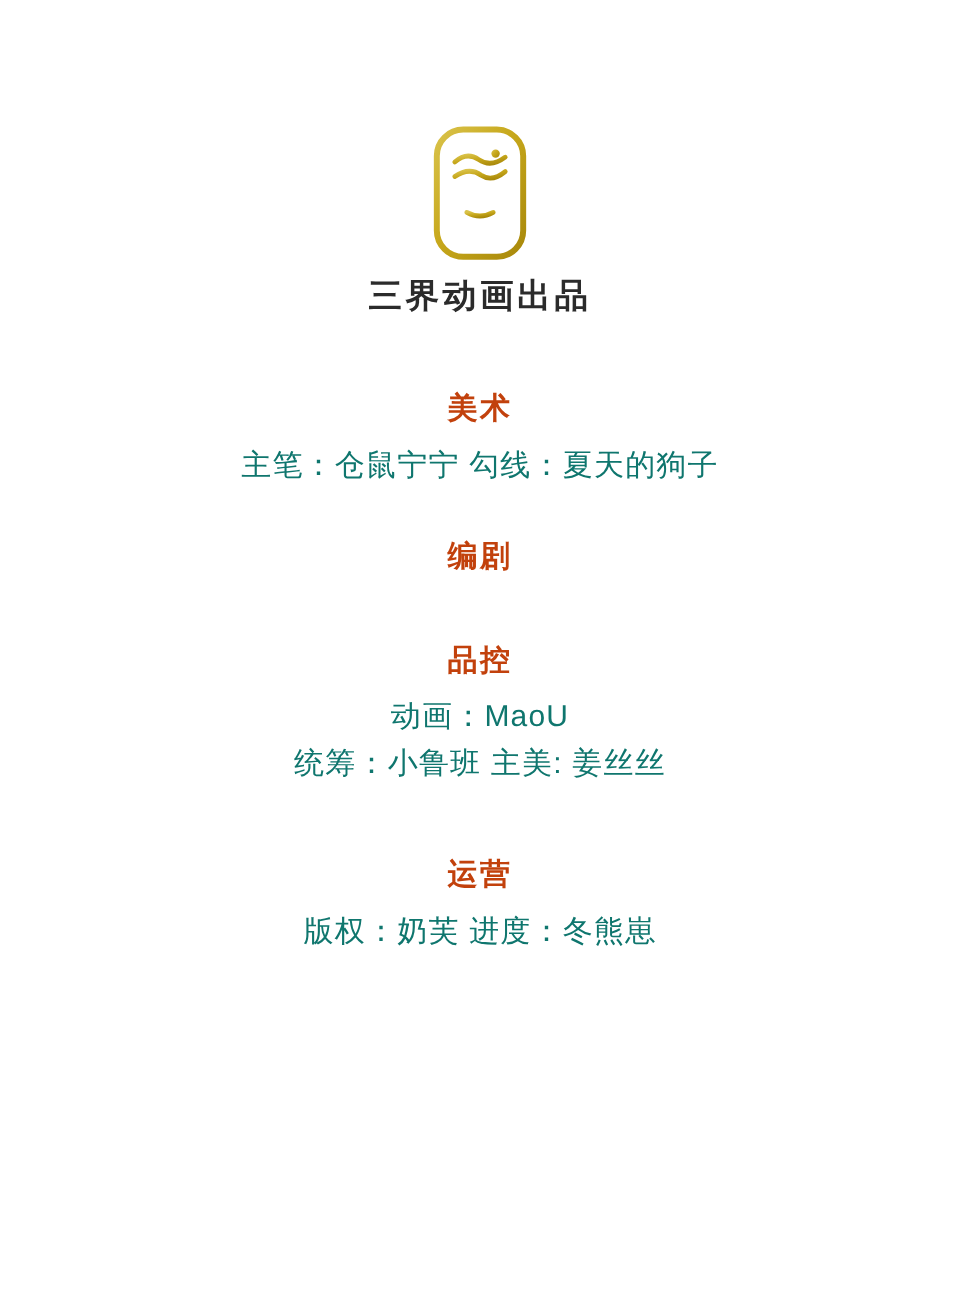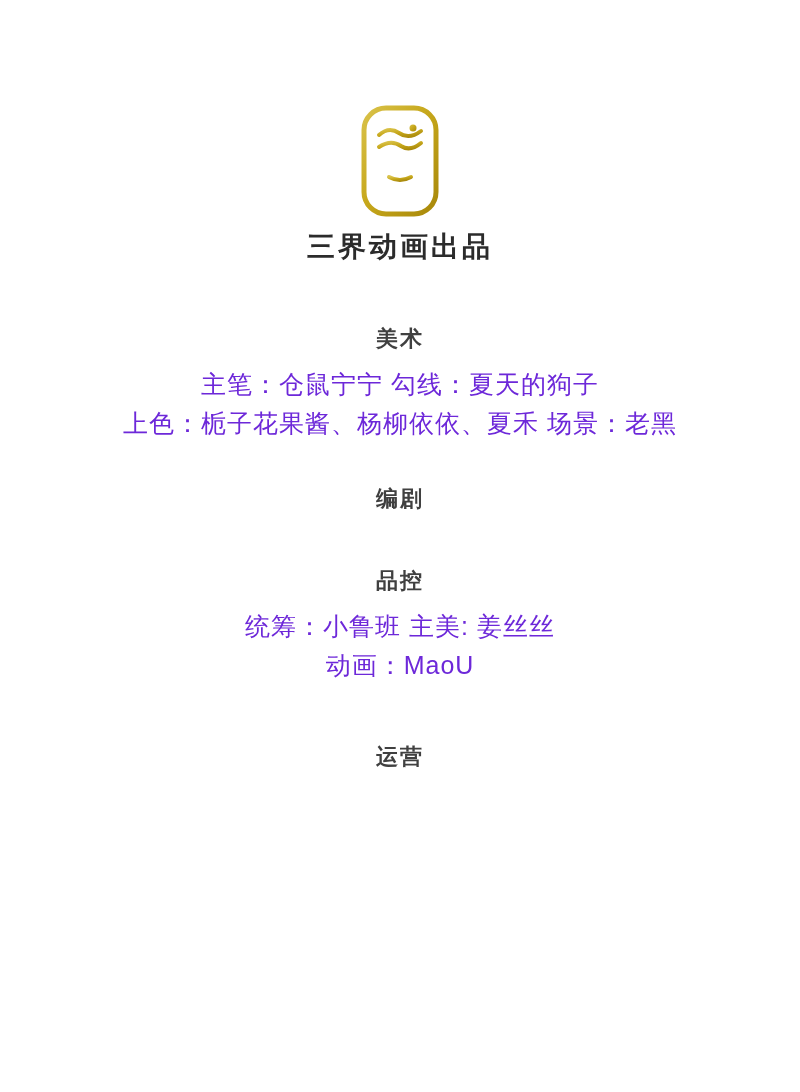--- a/index.html
+++ b/index.html
@@ -57,30 +57,30 @@
     display: flex;
     flex-direction: column;
     align-items: center;
     margin-bottom: 44px;
   }
   .credit-section:last-child {
     margin-bottom: 0;
     margin-top: 16px;
   }
   .section-title {
-    font-size: 22px;
+    font-size: 25px;
     font-weight: bold;
-    color: #404040;
+    color: #c2410c;
     letter-spacing: 2px;
     line-height: 1.1;
     margin-bottom: 14px;
   }
   .credit-line {
     font-size: 25px;
-    color: #6d28d9;
+    color: #0f766e;
     letter-spacing: 1px;
     line-height: 1.55;
     text-align: center;
     font-weight: normal;
   }
 </style>
 </head>
 <body>
 
 <div class="page">
@@ -105,31 +105,31 @@
       <path d="M20 88 h38" fill="none" stroke="url(#goldgrad)" stroke-width="4" stroke-linecap="round"></path>
     </svg>
     <div class="studio-name">三界动画出品</div>
   </div>
 
   <div class="credits">
 
     <div class="credit-section">
       <div class="section-title">美术</div>
       <div class="credit-line">主笔：仓鼠宁宁 勾线：夏天的狗子</div>
-      <div class="credit-line">上色：栀子花果酱、杨柳依依、夏禾  场景：老黑</div>
     </div>
 
     <div class="credit-section">
       <div class="section-title">编剧</div>
     </div>
 
     <div class="credit-section">
       <div class="section-title">品控</div>
+      <div class="credit-line">动画：MaoU</div>
       <div class="credit-line">统筹：小鲁班 主美: 姜丝丝</div>
-      <div class="credit-line">动画：MaoU</div>
     </div>
 
     <div class="credit-section">
       <div class="section-title">运营</div>
+      <div class="credit-line">版权：奶芙  进度：冬熊崽</div>
     </div>
 
   </div>
 </div>
 
 </body></html>

